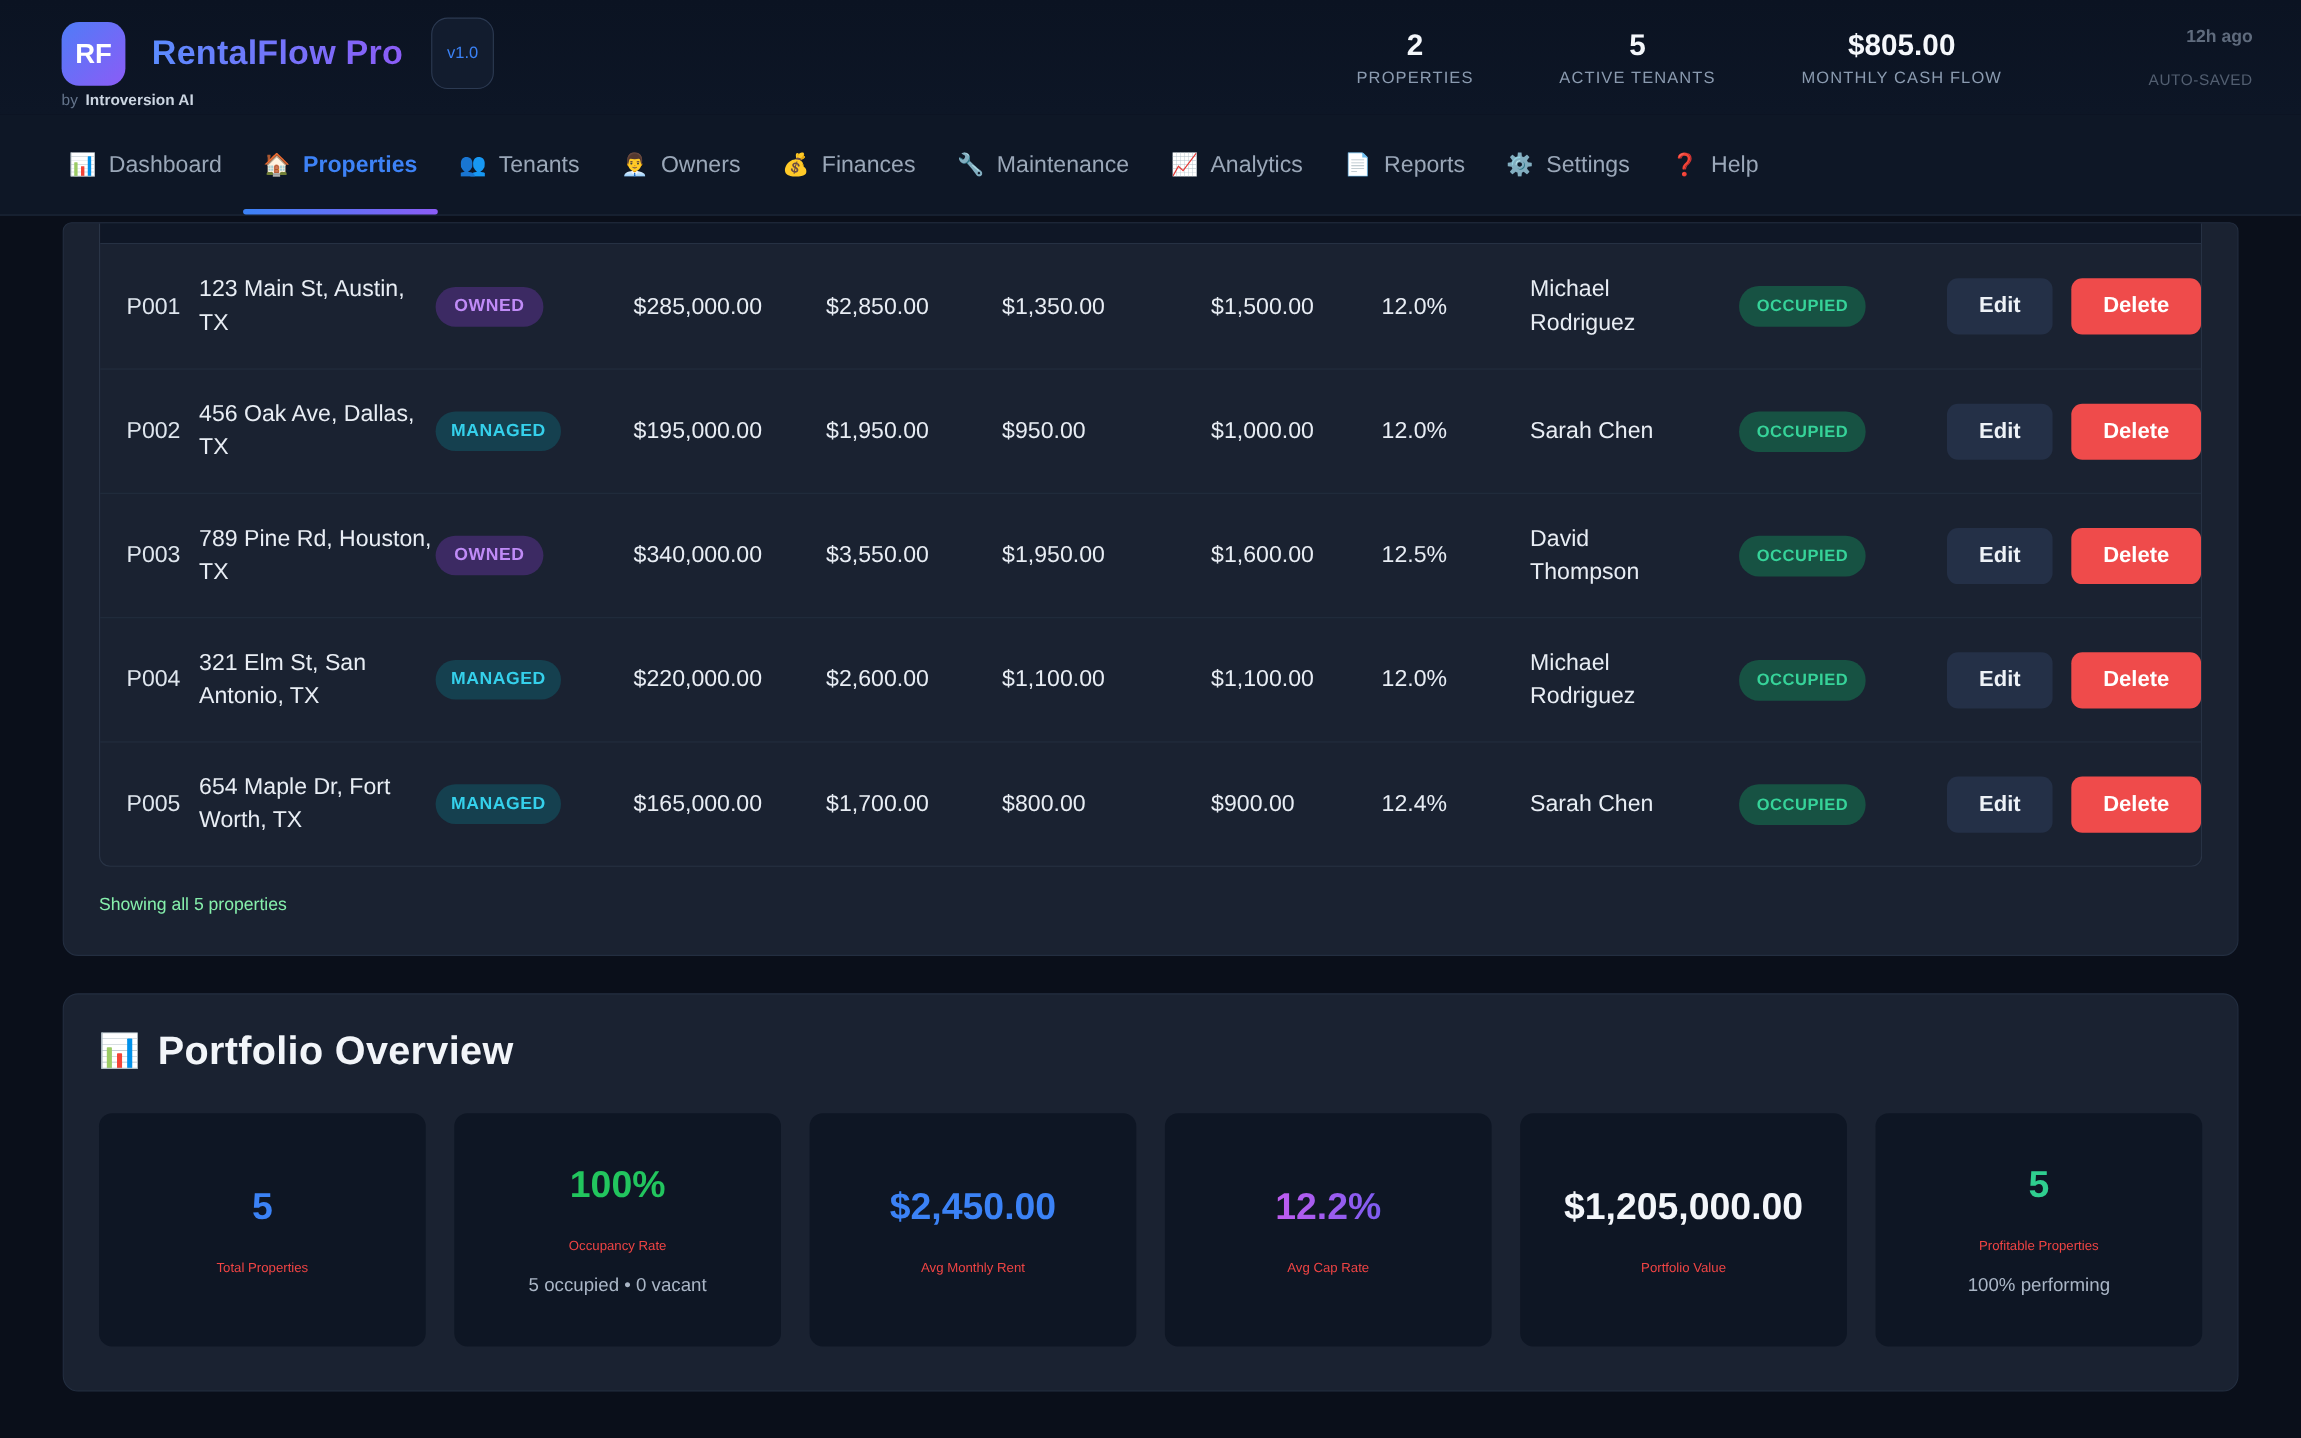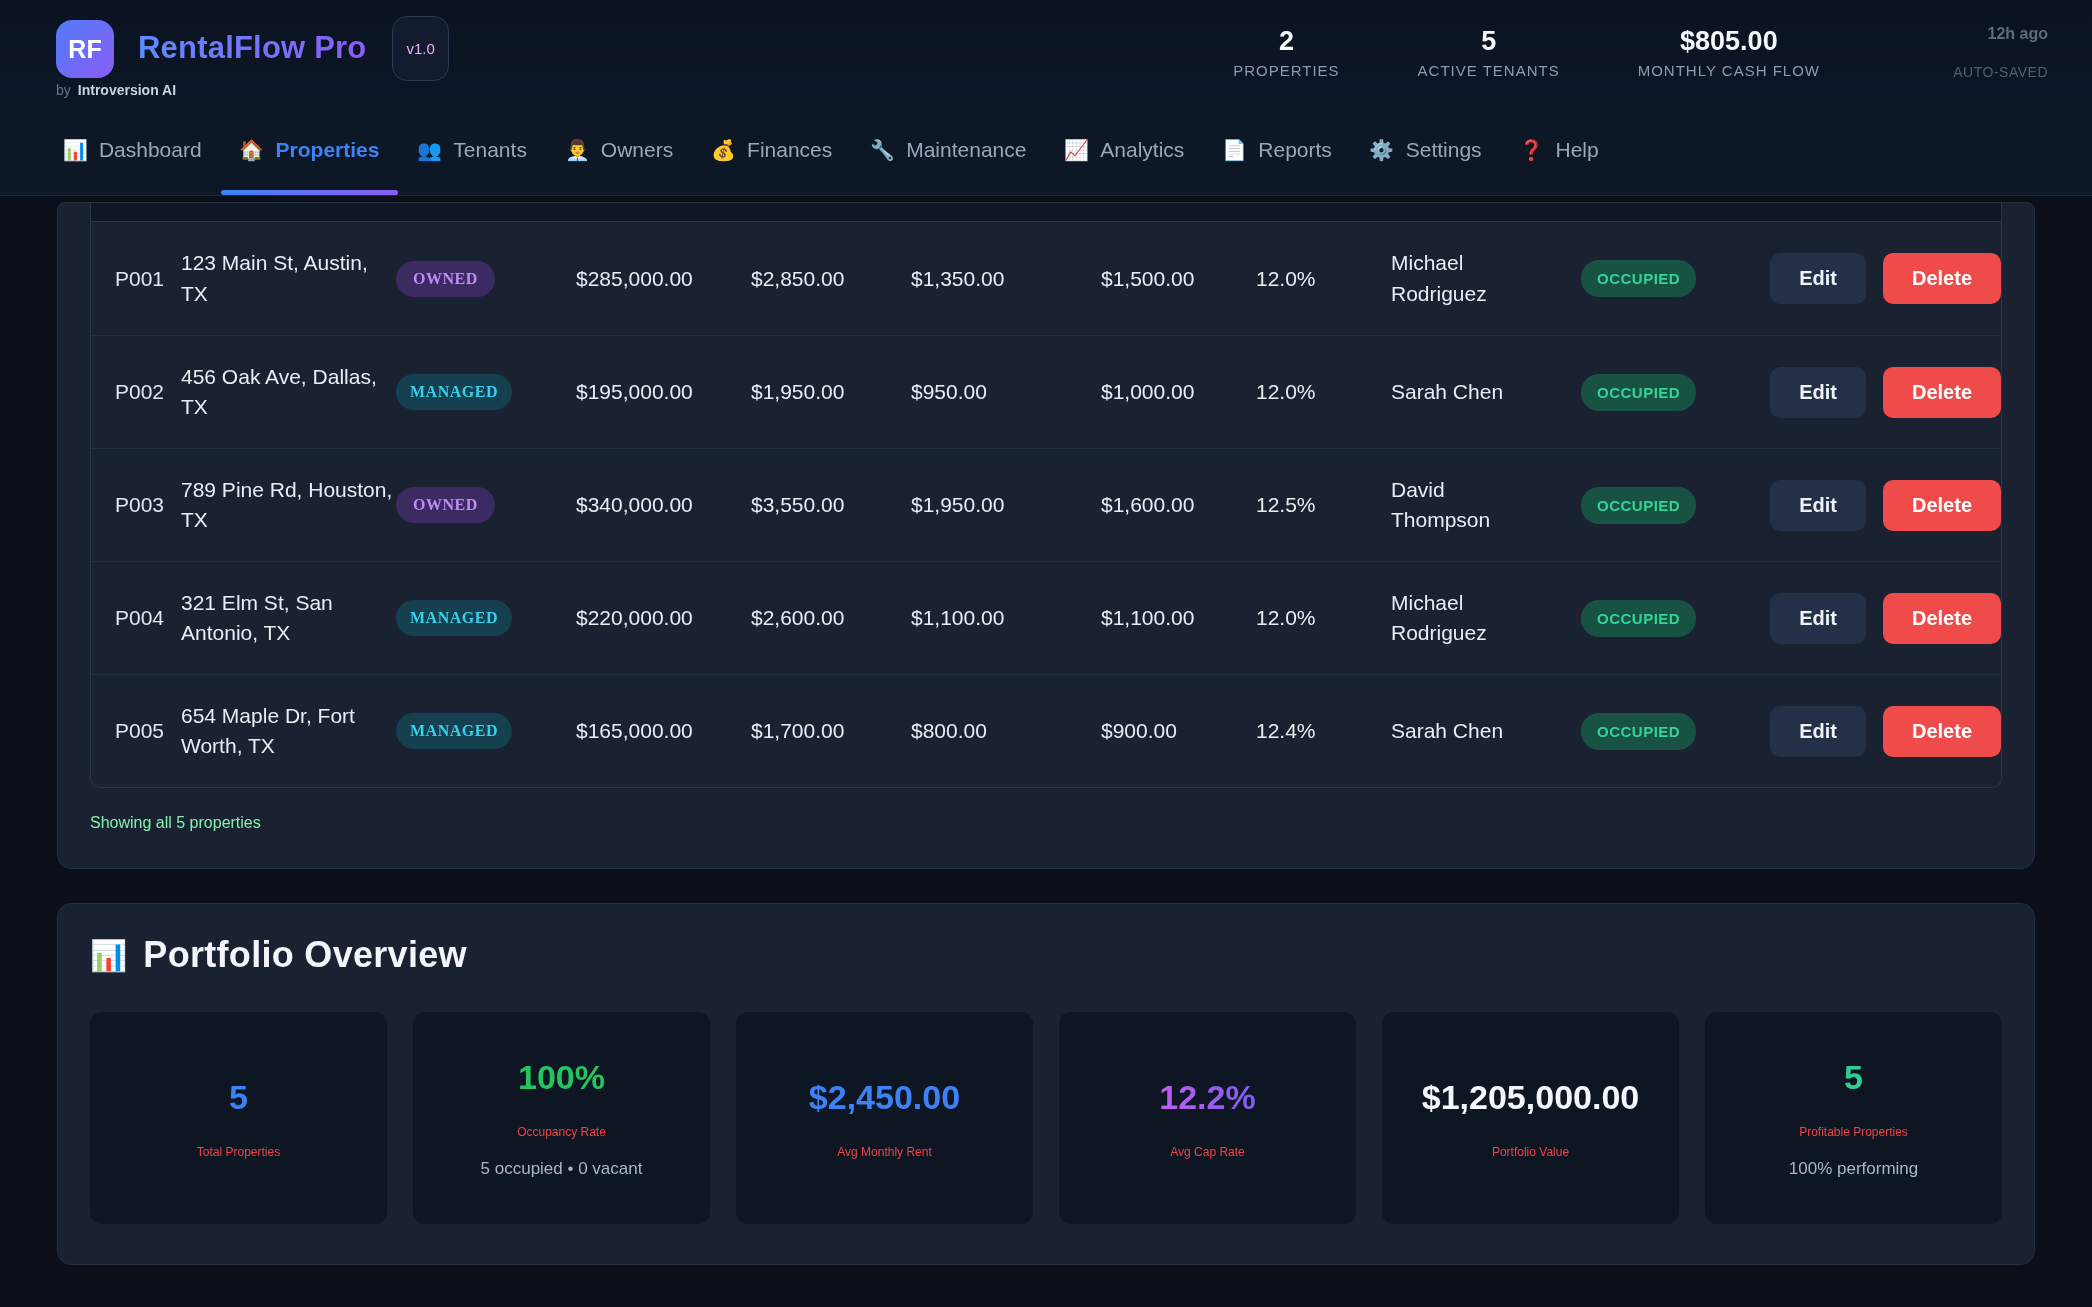--- a/index.html
+++ b/index.html
@@ -19,21 +19,21 @@
     background:linear-gradient(135deg,#4f7cf7,#8b5cf6);
     display:flex; align-items:center; justify-content:center;
     font-size:25px; font-weight:bold; color:#fff; margin-top:-6px;
   }
   .app-title {
     margin-left:24px; font-size:31px; font-weight:bold; letter-spacing:.2px;
     background:linear-gradient(90deg,#5b8cff,#8b5cf6);
     -webkit-background-clip:text; background-clip:text; color:transparent; margin-top:-8px;
   }
   .version-pill {
-    margin-left:26px; margin-top:-8px; font-size:15px; color:#f0abfc;
+    margin-left:26px; margin-top:-8px; font-size:15px; color:#3b82f6;
     border:1px solid #2c3a52; border-radius:15px; padding:23px 13px; background:#121c2e;
   }
   .byline { position:absolute; left:56px; bottom:6px; font-size:14px; color:#64748b;text-align:right; }
   .byline b { color:#cbd5e1; margin-left:7px; }
   .header-stats { margin-left:auto; display:flex; align-items:center; gap:78px; }
   .hstat { text-align:center; }
   .hstat .v { font-size:27px; font-weight:bold; color:#f4f7fb; }
   .hstat .l { font-size:15px; color:#8b9bb0; letter-spacing:1px; margin-top:5px; }
   .autosave { text-align:right; margin-left:30px; width:120px; }
   .autosave .t { font-size:16px; font-weight:bold; color:#5f6b7d; }
@@ -68,21 +68,21 @@
     border:1px solid #2a3547; border-top:none;
     border-radius:0 0 10px 10px; overflow:hidden;
   }
   .thead-clipped { height:19px; background:#0f1726; border-bottom:1px solid #2a3547; }
   .trow {
     display:flex; align-items:center; height:113px; font-size:21px; color:#e8edf4;
   }
   .trow + .trow { border-top:1px solid #222d3e; }
   .c-id       { width:90px;  padding-left:24px; color:#dfe6ee; }
   .c-addr     { width:215px; line-height:1.45; }
-  .c-status   { width:180px;font-family:Liberation Serif, serif; }
+  .c-status   { width:180px; }
   .c-value    { width:175px; }
   .c-rent     { width:160px; }
   .c-exp      { width:190px; }
   .c-cash     { width:155px; }
   .c-cap      { width:135px; }
   .c-tenant   { width:190px; line-height:1.45; }
   .c-tenant .tn { display:inline-block; max-width:132px; }
   .c-occ      { width:160px; }
   .c-actions  { flex:1; display:flex; align-items:center; gap:17px;justify-content:flex-end; }
 

